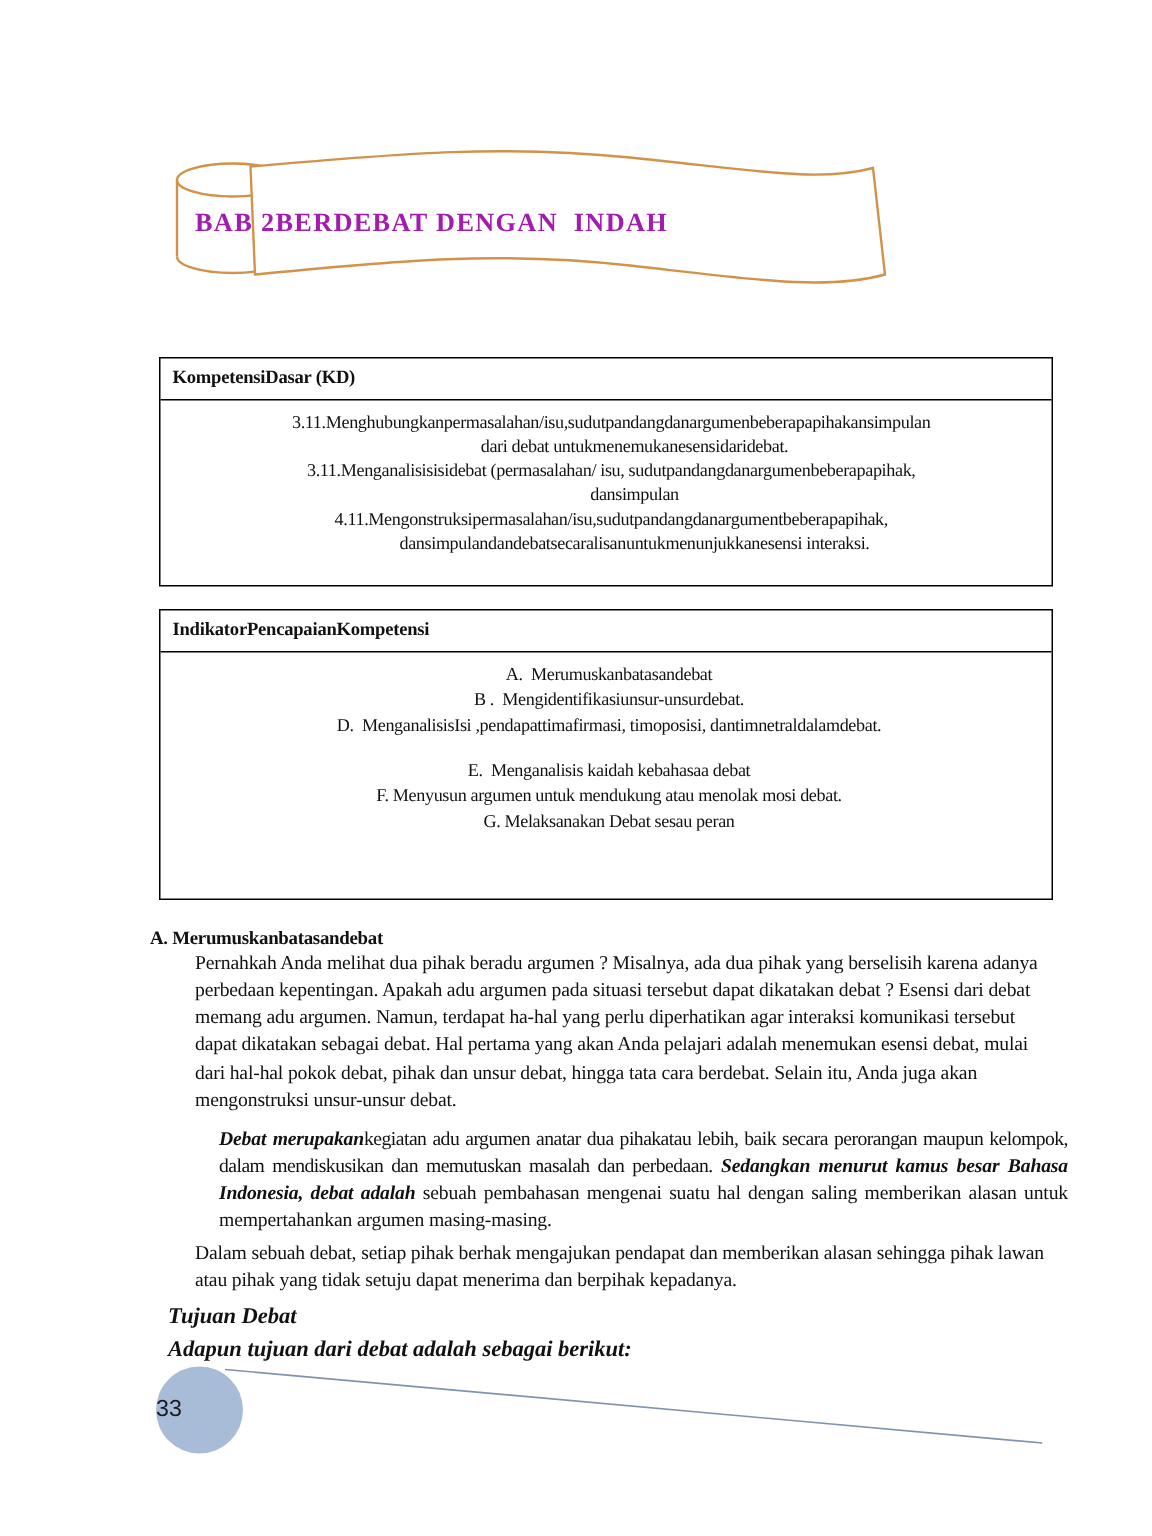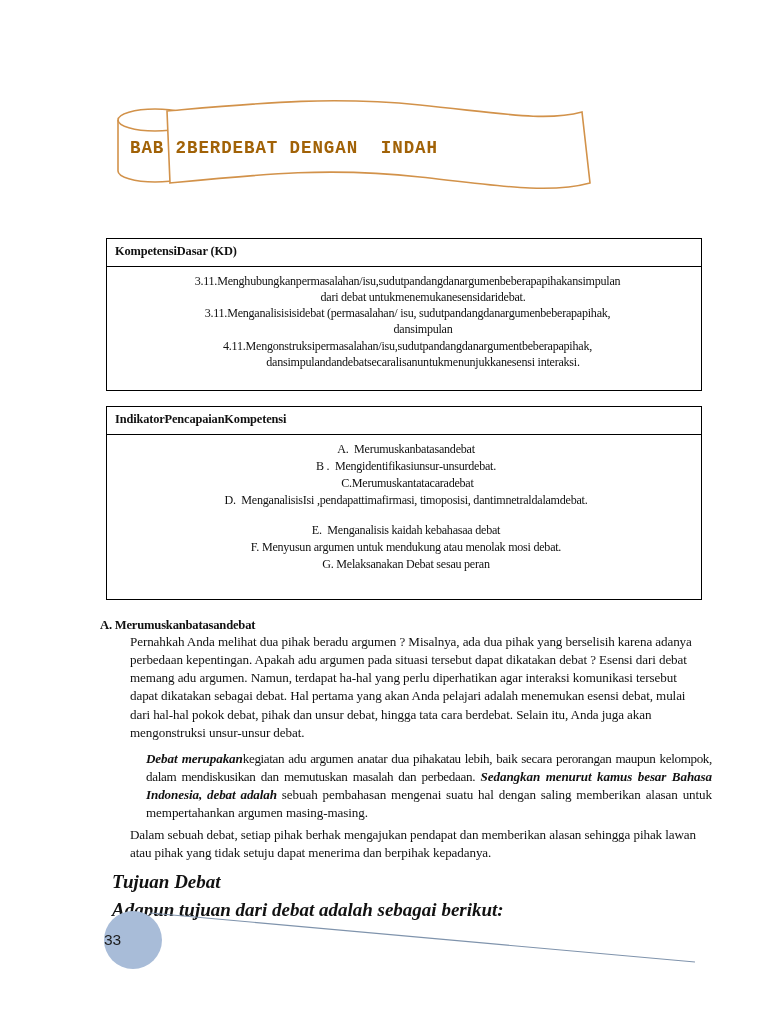--- a/index.html
+++ b/index.html
@@ -24,26 +24,26 @@
     width: 768px;
     height: 105px;
   }
   #header-banner svg {
     display: block;
   }
   #chapter-title {
     position: absolute;
     left: 130px;
     top: 138px;
-    font-family: Liberation Mono, monospace;
+    font-family: Liberation Serif, serif;
     font-size: 17.5px;
     font-weight: bold;
     letter-spacing: 0.9px;
     white-space: pre;
-    color: #a16207;
+    color: #a21caf;
   }
 
   
   .doc-table {
     position: absolute;
     left: 106px;
     width: 596px;
     border: 1.4px solid #000000;
     border-collapse: collapse;
     box-sizing: border-box;
@@ -115,21 +115,21 @@
   #para-2 { top: 750px; text-align: justify; margin-left: 16px; }
   #para-3 { top: 826px; text-align: justify; text-indent: 0; }
 
   .tight { letter-spacing: -0.35px; }
   .bi { font-weight: bold; font-style: italic; }
 
   #tujuan-block {
     position: absolute;
     left: 112px;
     top: 868px;
-    font-size: 19px;
+    font-size: 15px;
     font-style: italic;
     font-weight: bold;
     line-height: 1.45;
   }
 
   
   #page-badge {
     position: absolute;
     left: 104px;
     top: 911px;
@@ -202,21 +202,20 @@
 
 
   </div>
 </div>
 
 <div class="doc-table" id="ipk-table">
   <div class="tbl-head">IndikatorPencapaianKompetensi</div>
   <div class="tbl-body" id="ipk-body">
     <div class="ipk-line">A.  Merumuskanbatasandebat</div>
     <div class="ipk-line">B .  Mengidentifikasiunsur-unsurdebat.</div>
-    <div class="ipk-line"> C.Merumuskantatacaradebat</div>
     <div class="ipk-line">D.  MenganalisisIsi ,pendapattimafirmasi, timoposisi, dantimnetraldalamdebat.</div>
     <div class="ipk-gap"></div>
     <div class="ipk-line">E.  Menganalisis kaidah kebahasaa debat</div>
     <div class="ipk-line">F. Menyusun argumen untuk mendukung atau menolak mosi debat.</div>
     <div class="ipk-line">G. Melaksanakan Debat sesau peran</div>
   </div>
 </div>
 
 <div id="section-heading">A. Merumuskanbatasandebat</div>
 

